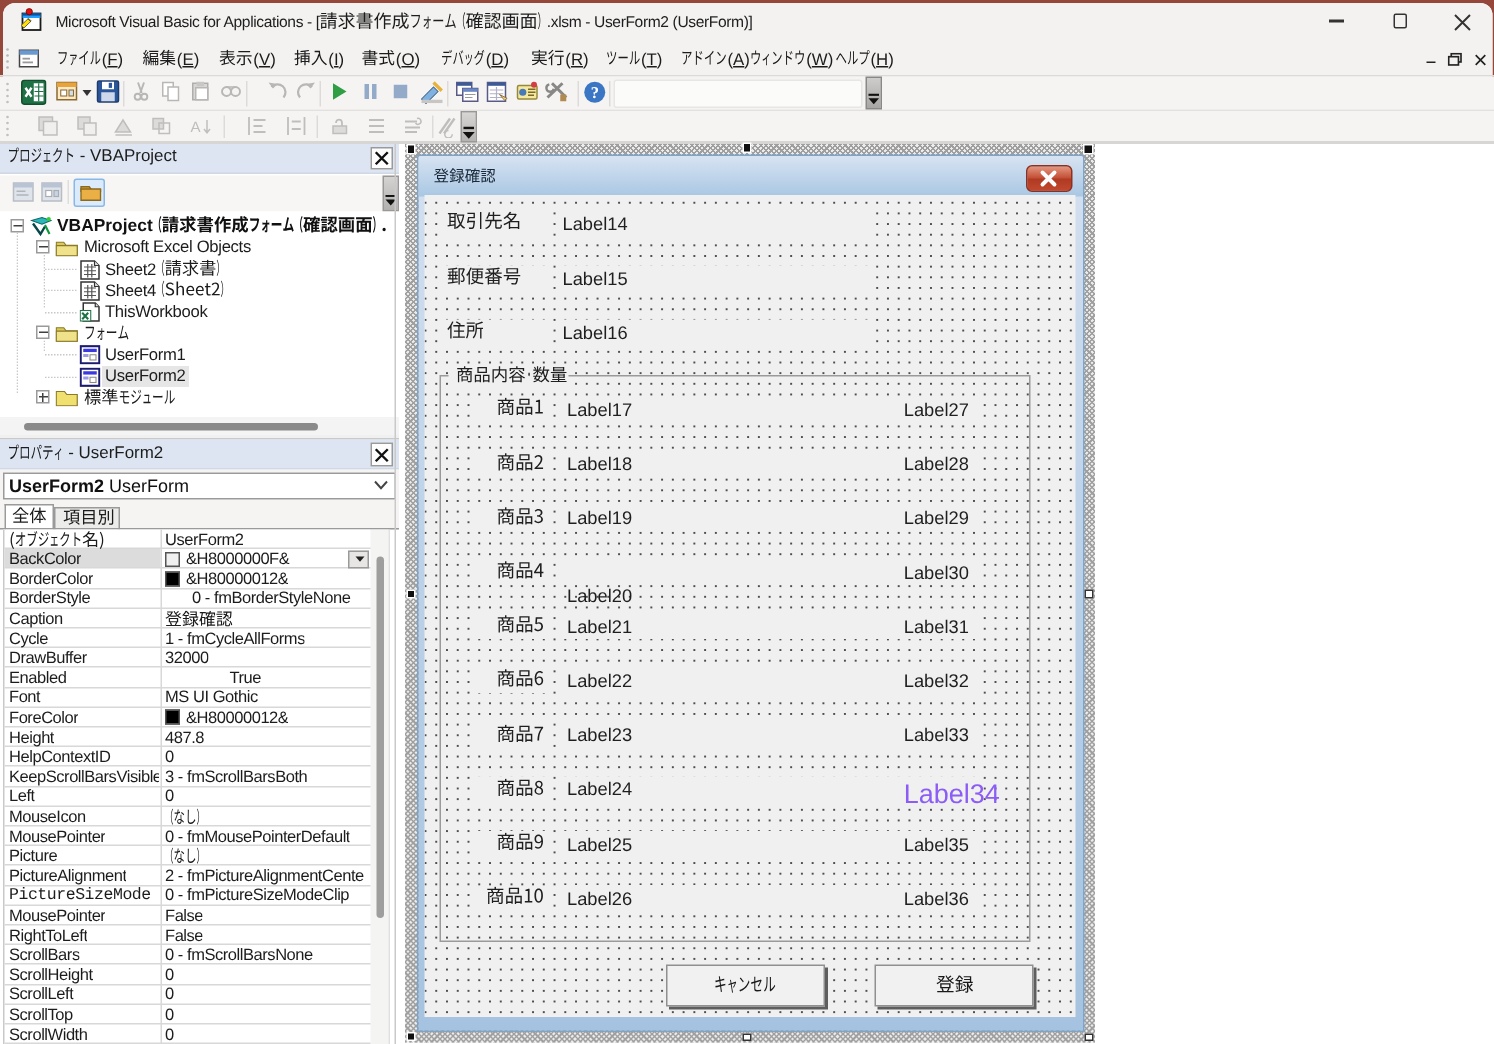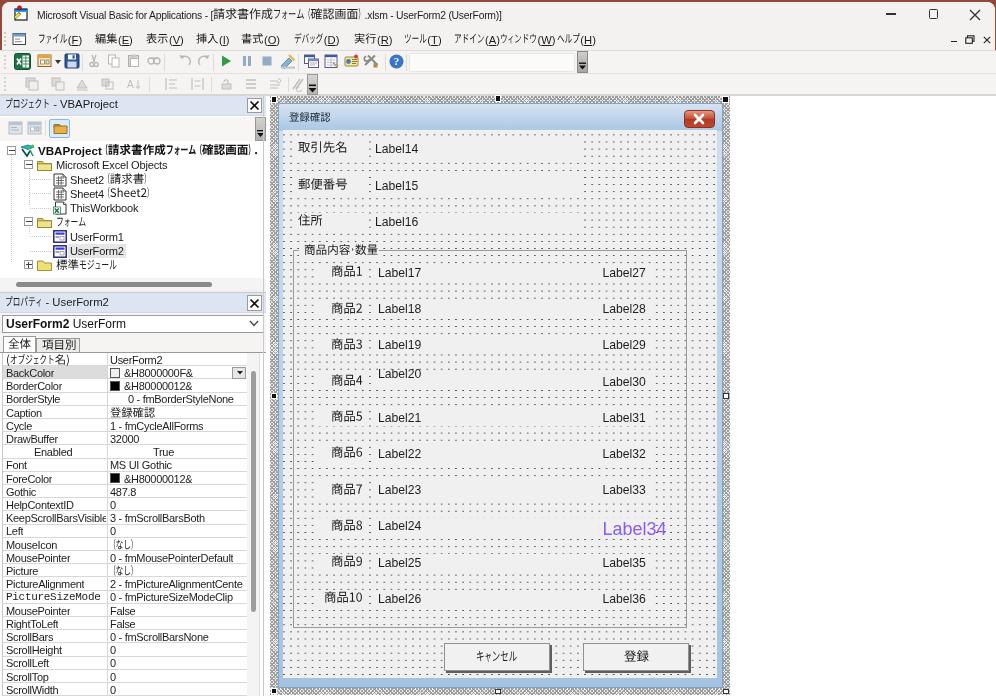--- a/index.html
+++ b/index.html
@@ -866,31 +866,31 @@
       </g>
     </svg>
   </div>
 <div style="position:absolute;left:2.5px;top:431.2px;width:244px;height:0.8px;background:#d8d8d8;"></div>
 <div style="position:absolute;left:6px;top:419.8px;font-family:'Liberation Sans',sans-serif;font-size:11.0px;color:#1c1c1c;font-weight:normal;white-space:nowrap;line-height:1.15;letter-spacing:-0.3px;max-width:100px;overflow:hidden;">Cycle</div>
 <div style="position:absolute;left:110px;top:419.8px;font-family:'Liberation Sans',sans-serif;font-size:11.0px;color:#1c1c1c;font-weight:normal;white-space:nowrap;line-height:1.15;letter-spacing:-0.3px;max-width:136px;overflow:hidden;">1 - fmCycleAllForms</div>
 <div style="position:absolute;left:2.5px;top:444.4px;width:244px;height:0.8px;background:#d8d8d8;"></div>
 <div style="position:absolute;left:6px;top:433.0px;font-family:'Liberation Sans',sans-serif;font-size:11.0px;color:#1c1c1c;font-weight:normal;white-space:nowrap;line-height:1.15;letter-spacing:-0.3px;max-width:100px;overflow:hidden;">DrawBuffer</div>
 <div style="position:absolute;left:110px;top:433.0px;font-family:'Liberation Sans',sans-serif;font-size:11.0px;color:#1c1c1c;font-weight:normal;white-space:nowrap;line-height:1.15;letter-spacing:-0.3px;max-width:136px;overflow:hidden;">32000</div>
 <div style="position:absolute;left:2.5px;top:457.59999999999997px;width:244px;height:0.8px;background:#d8d8d8;"></div>
-<div style="position:absolute;left:6px;top:446.2px;font-family:'Liberation Sans',sans-serif;font-size:11.0px;color:#1c1c1c;font-weight:normal;white-space:nowrap;line-height:1.15;letter-spacing:-0.3px;max-width:100px;overflow:hidden;margin-left:28px;">Enabled</div>
+<div style="position:absolute;left:6px;top:446.2px;font-family:'Liberation Sans',sans-serif;font-size:11.0px;color:#1c1c1c;font-weight:normal;white-space:nowrap;line-height:1.15;letter-spacing:-0.3px;max-width:100px;overflow:hidden;">Enabled</div>
 <div style="position:absolute;left:110px;top:446.2px;font-family:'Liberation Sans',sans-serif;font-size:11.0px;color:#1c1c1c;font-weight:normal;white-space:nowrap;line-height:1.15;letter-spacing:-0.3px;max-width:136px;overflow:hidden;margin-left:43px;">True</div>
 <div style="position:absolute;left:2.5px;top:470.79999999999995px;width:244px;height:0.8px;background:#d8d8d8;"></div>
 <div style="position:absolute;left:6px;top:459.4px;font-family:'Liberation Sans',sans-serif;font-size:11.0px;color:#1c1c1c;font-weight:normal;white-space:nowrap;line-height:1.15;letter-spacing:-0.3px;max-width:100px;overflow:hidden;">Font</div>
 <div style="position:absolute;left:110px;top:459.4px;font-family:'Liberation Sans',sans-serif;font-size:11.0px;color:#1c1c1c;font-weight:normal;white-space:nowrap;line-height:1.15;letter-spacing:-0.3px;max-width:136px;overflow:hidden;">MS UI Gothic</div>
 <div style="position:absolute;left:2.5px;top:484.0px;width:244px;height:0.8px;background:#d8d8d8;"></div>
 <div style="position:absolute;left:6px;top:472.6px;font-family:'Liberation Sans',sans-serif;font-size:11.0px;color:#1c1c1c;font-weight:normal;white-space:nowrap;line-height:1.15;letter-spacing:-0.3px;max-width:100px;overflow:hidden;">ForeColor</div>
 <div style="position:absolute;left:110px;top:473.1px;width:10px;height:10px;background:#000;border:1px solid #555;"></div>
 <div style="position:absolute;left:124px;top:472.6px;font-family:'Liberation Sans',sans-serif;font-size:11.0px;color:#1c1c1c;font-weight:normal;white-space:nowrap;line-height:1.15;letter-spacing:-0.3px;max-width:122px;overflow:hidden;">&amp;H80000012&amp;</div>
 <div style="position:absolute;left:2.5px;top:497.2px;width:244px;height:0.8px;background:#d8d8d8;"></div>
-<div style="position:absolute;left:6px;top:485.8px;font-family:'Liberation Sans',sans-serif;font-size:11.0px;color:#1c1c1c;font-weight:normal;white-space:nowrap;line-height:1.15;letter-spacing:-0.3px;max-width:100px;overflow:hidden;">Gothic</div>
+<div style="position:absolute;left:6px;top:485.8px;font-family:'Liberation Sans',sans-serif;font-size:11.0px;color:#1c1c1c;font-weight:normal;white-space:nowrap;line-height:1.15;letter-spacing:-0.3px;max-width:100px;overflow:hidden;">Height</div>
 <div style="position:absolute;left:110px;top:485.8px;font-family:'Liberation Sans',sans-serif;font-size:11.0px;color:#1c1c1c;font-weight:normal;white-space:nowrap;line-height:1.15;letter-spacing:-0.3px;max-width:136px;overflow:hidden;">487.8</div>
 <div style="position:absolute;left:2.5px;top:510.4px;width:244px;height:0.8px;background:#d8d8d8;"></div>
 <div style="position:absolute;left:6px;top:499.0px;font-family:'Liberation Sans',sans-serif;font-size:11.0px;color:#1c1c1c;font-weight:normal;white-space:nowrap;line-height:1.15;letter-spacing:-0.3px;max-width:100px;overflow:hidden;">HelpContextID</div>
 <div style="position:absolute;left:110px;top:499.0px;font-family:'Liberation Sans',sans-serif;font-size:11.0px;color:#1c1c1c;font-weight:normal;white-space:nowrap;line-height:1.15;letter-spacing:-0.3px;max-width:136px;overflow:hidden;">0</div>
 <div style="position:absolute;left:2.5px;top:523.6px;width:244px;height:0.8px;background:#d8d8d8;"></div>
 <div style="position:absolute;left:6px;top:512.2px;font-family:'Liberation Sans',sans-serif;font-size:11.0px;color:#1c1c1c;font-weight:normal;white-space:nowrap;line-height:1.15;letter-spacing:-0.3px;max-width:100px;overflow:hidden;">KeepScrollBarsVisible</div>
 <div style="position:absolute;left:110px;top:512.2px;font-family:'Liberation Sans',sans-serif;font-size:11.0px;color:#1c1c1c;font-weight:normal;white-space:nowrap;line-height:1.15;letter-spacing:-0.3px;max-width:136px;overflow:hidden;">3 - fmScrollBarsBoth</div>
 <div style="position:absolute;left:2.5px;top:536.8000000000001px;width:244px;height:0.8px;background:#d8d8d8;"></div>
 <div style="position:absolute;left:6px;top:525.4px;font-family:'Liberation Sans',sans-serif;font-size:11.0px;color:#1c1c1c;font-weight:normal;white-space:nowrap;line-height:1.15;letter-spacing:-0.3px;max-width:100px;overflow:hidden;">Left</div>
 <div style="position:absolute;left:110px;top:525.4px;font-family:'Liberation Sans',sans-serif;font-size:11.0px;color:#1c1c1c;font-weight:normal;white-space:nowrap;line-height:1.15;letter-spacing:-0.3px;max-width:136px;overflow:hidden;">0</div>
@@ -1106,21 +1106,21 @@
 <div style="position:absolute;left:597px;top:372.90000000000003px;width:56px;height:17.399999999999977px;background:#f0f0f0;"></div>
 <div style="position:absolute;left:331.318px;top:373.90000000000003px;line-height:0;">
     <svg class="jt" width="31.7" height="13.9" viewBox="0 0 31.7 13.9">
       <g fill="#1f1f1f" transform="translate(0,10.66) scale(0.0124,-0.0124)">
         <use href="#g94" x="0.0"></use>
         <use href="#g95" x="1000.0"></use>
         <use href="#g103" x="2000.0"></use>
       </g>
     </svg>
   </div>
-<div style="position:absolute;left:378px;top:367px;font-family:'Liberation Sans',sans-serif;font-size:12.2px;color:#1f1f1f;font-weight:normal;white-space:nowrap;line-height:1.15;">Label20</div>
+<div style="position:absolute;left:378px;top:390px;font-family:'Liberation Sans',sans-serif;font-size:12.2px;color:#1f1f1f;font-weight:normal;white-space:nowrap;line-height:1.15;">Label20</div>
 <div style="position:absolute;left:602.5px;top:374.6px;font-family:'Liberation Sans',sans-serif;font-size:12.2px;color:#1f1f1f;font-weight:normal;white-space:nowrap;line-height:1.15;">Label30</div>
 <div style="position:absolute;left:318px;top:409.6px;width:46px;height:16.399999999999977px;background:#f0f0f0;"></div>
 <div style="position:absolute;left:374px;top:409.1px;width:221px;height:17.399999999999977px;background:#f0f0f0;"></div>
 <div style="position:absolute;left:597px;top:409.1px;width:56px;height:17.399999999999977px;background:#f0f0f0;"></div>
 <div style="position:absolute;left:331.318px;top:410.1px;line-height:0;">
     <svg class="jt" width="31.7" height="13.9" viewBox="0 0 31.7 13.9">
       <g fill="#1f1f1f" transform="translate(0,10.66) scale(0.0124,-0.0124)">
         <use href="#g94" x="0.0"></use>
         <use href="#g95" x="1000.0"></use>
         <use href="#g104" x="2000.0"></use>

